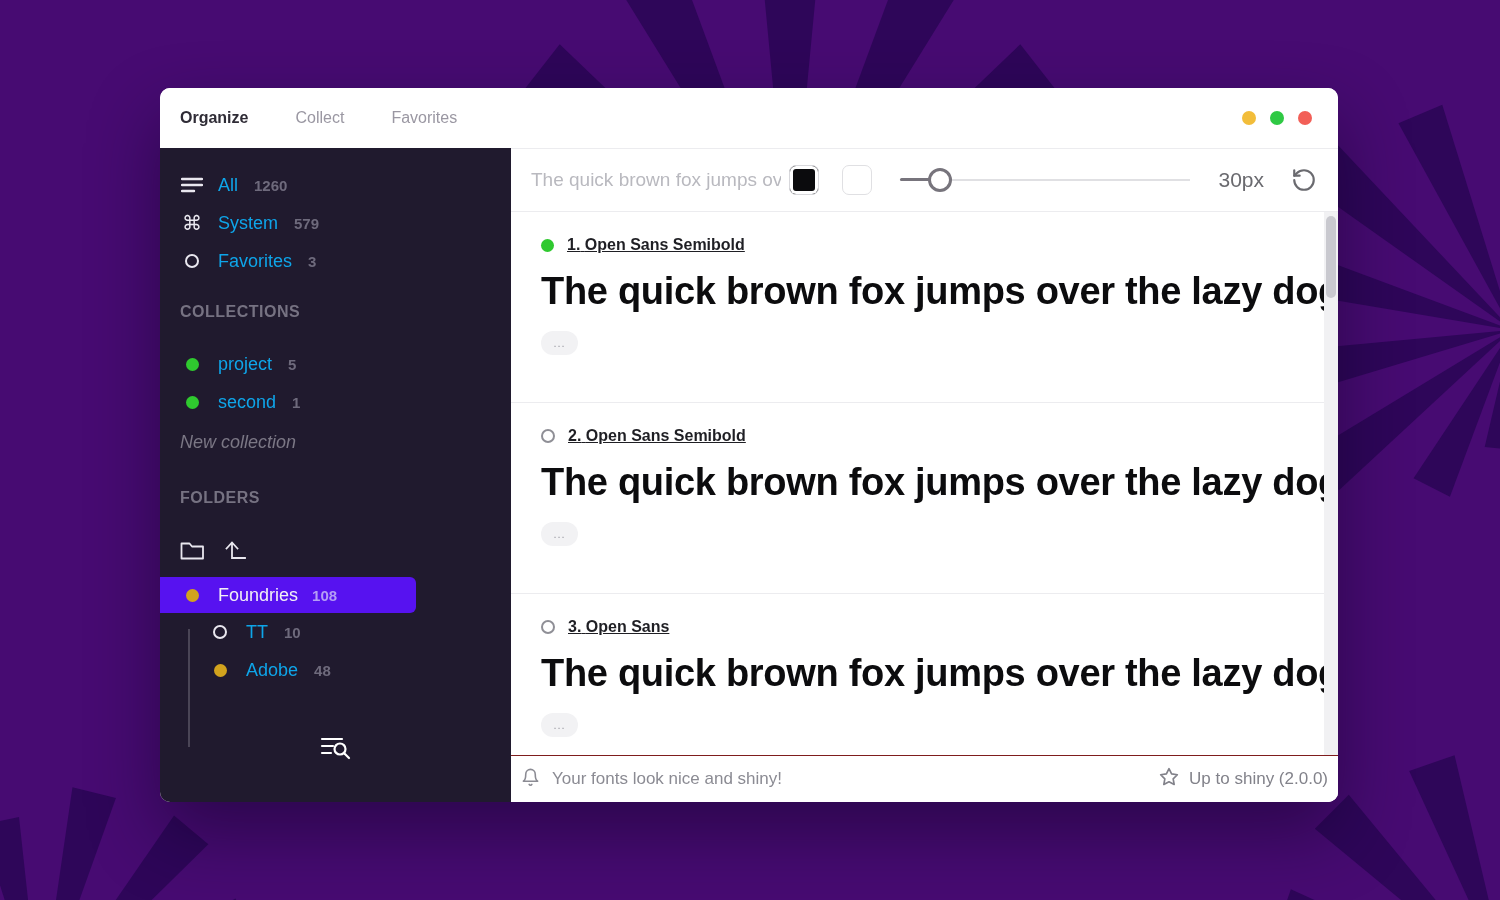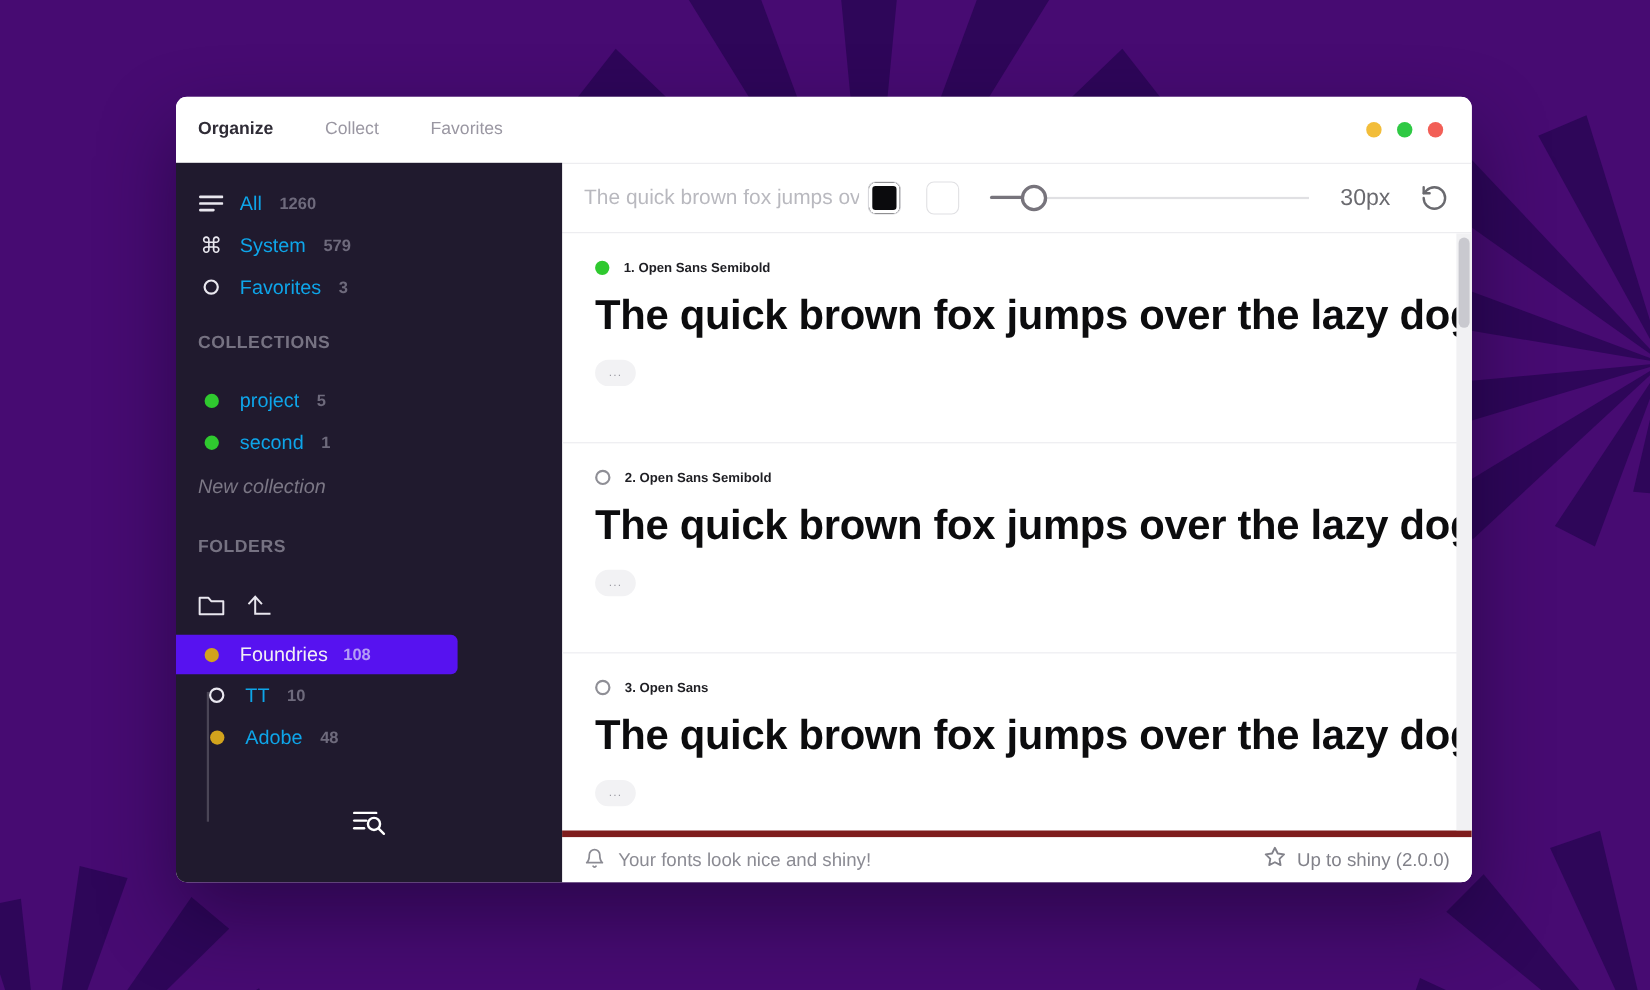--- a/index.html
+++ b/index.html
@@ -54,21 +54,21 @@
   .side-header.folders { margin-top:27px; }
   .coll-block .side-row:first-of-type { margin-top:23px; }
   .new-collection { color:#7b7785; margin-top:2px;font-style:italic; }
   .folder-actions { margin-top:25px; gap:20px; }
   .folder-actions svg { color:#e9e7ef; }
   .folder-sel {
     margin-top:6px; height:36px; width:256px; background:#5712f0;
     border-radius:0 6px 6px 0; display:flex; align-items:center; padding-left:20px; gap:14px; font-size:18px;
   }
   .folder-sel .count { color:#b49df5; font-weight:700; font-size:15px; }
-  .child-row { padding-left:25px; }
+  .child-row { padding-left:48px; }
   .tree-line { position:absolute; left:28px; top:481px; width:2px; height:118px; background:#4a4556; }
   .search-btn { position:absolute; left:158px; top:584px; width:36px; height:36px;
                 display:flex; align-items:center; justify-content:center; color:#fff; cursor:pointer; }
 
   
   .main { flex:1; min-width:0; display:flex; flex-direction:column; background:#fff; }
 
   .toolbar {
     height:64px; flex:0 0 auto; border-top:1px solid #ececef; border-bottom:1px solid #ececef;
     display:flex; align-items:center; padding:0 20px;
@@ -88,32 +88,32 @@
                     background:#fff; border:3px solid #77747c; }
   .size-label { margin-left:auto; font-size:21px; color:#6a6a6f; }
   .reset-btn { margin-left:26px; width:28px; height:28px; display:flex; align-items:center; justify-content:center;
                color:#6a6a6f; cursor:pointer; }
 
   .font-list { flex:1; min-height:0; position:relative; overflow:hidden; }
   .scroll-track { position:absolute; right:0; top:0; bottom:0; width:14px; background:#f1f1f3; z-index:3; }
   .scroll-thumb { position:absolute; right:2px; top:4px; width:10px; height:82px; border-radius:5px; background:#c9c9cf; }
   .font-item { height:191px; border-bottom:1px solid #ececef; padding:24px 0 0 30px; }
   .name-row { display:flex; align-items:center; gap:13px; }
-  .font-name { font-size:12px; font-weight:600; color:#1f1f24; }
+  .font-name { font-size:16px; font-weight:600; color:#1f1f24;text-decoration:underline; }
   .preview-line {
     margin-top:16px; font-size:38px; font-weight:700; color:#0c0c0e; letter-spacing:-.3px;
     white-space:nowrap; overflow:hidden; width:calc(100% - 12px);
   }
   .more-pill { margin-top:18px; width:37px; height:24px; border-radius:12px; background:#f2f2f4;
                color:#9a9aa2; font-size:11px; display:flex; align-items:center; justify-content:center;
                letter-spacing:1px; cursor:pointer; }
 
   .statusbar {
-    height:47px; flex:0 0 auto; border-top:6px solid #7f1d1d; background:#fff;
-    display:flex; align-items:center; padding:0 20px; color:#8b8b93; font-size:17px;
+    height:47px; flex:0 0 auto; border-top:1px solid #7f1d1d; background:#fff;
+    display:flex; align-items:center; padding:0 10px; color:#8b8b93; font-size:17px;
   }
   .statusbar .msg  { margin-left:12px; }
   .status-right { margin-left:auto; display:flex; align-items:center; gap:10px; color:#82828a; }
 </style>
 </head>
 <body>
 
 <svg class="wallpaper" width="1500" height="900" viewBox="0 0 1500 900">
   <defs>
     <g id="leaf-fan">

